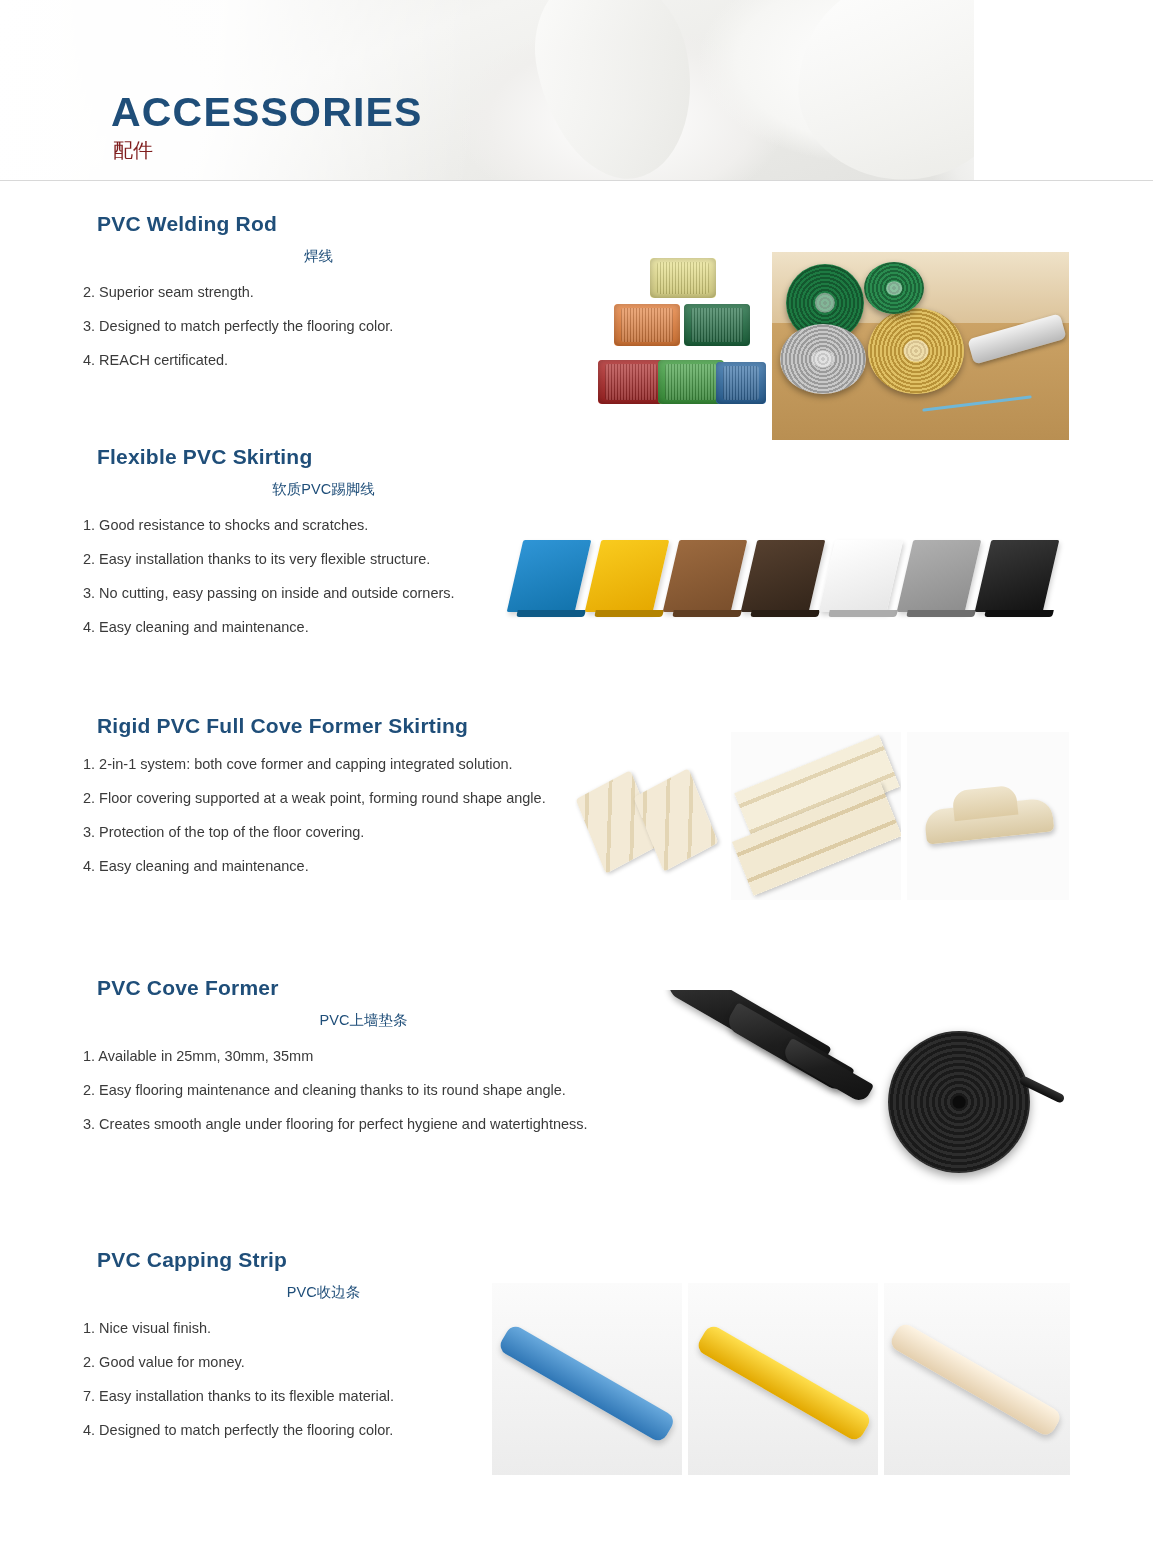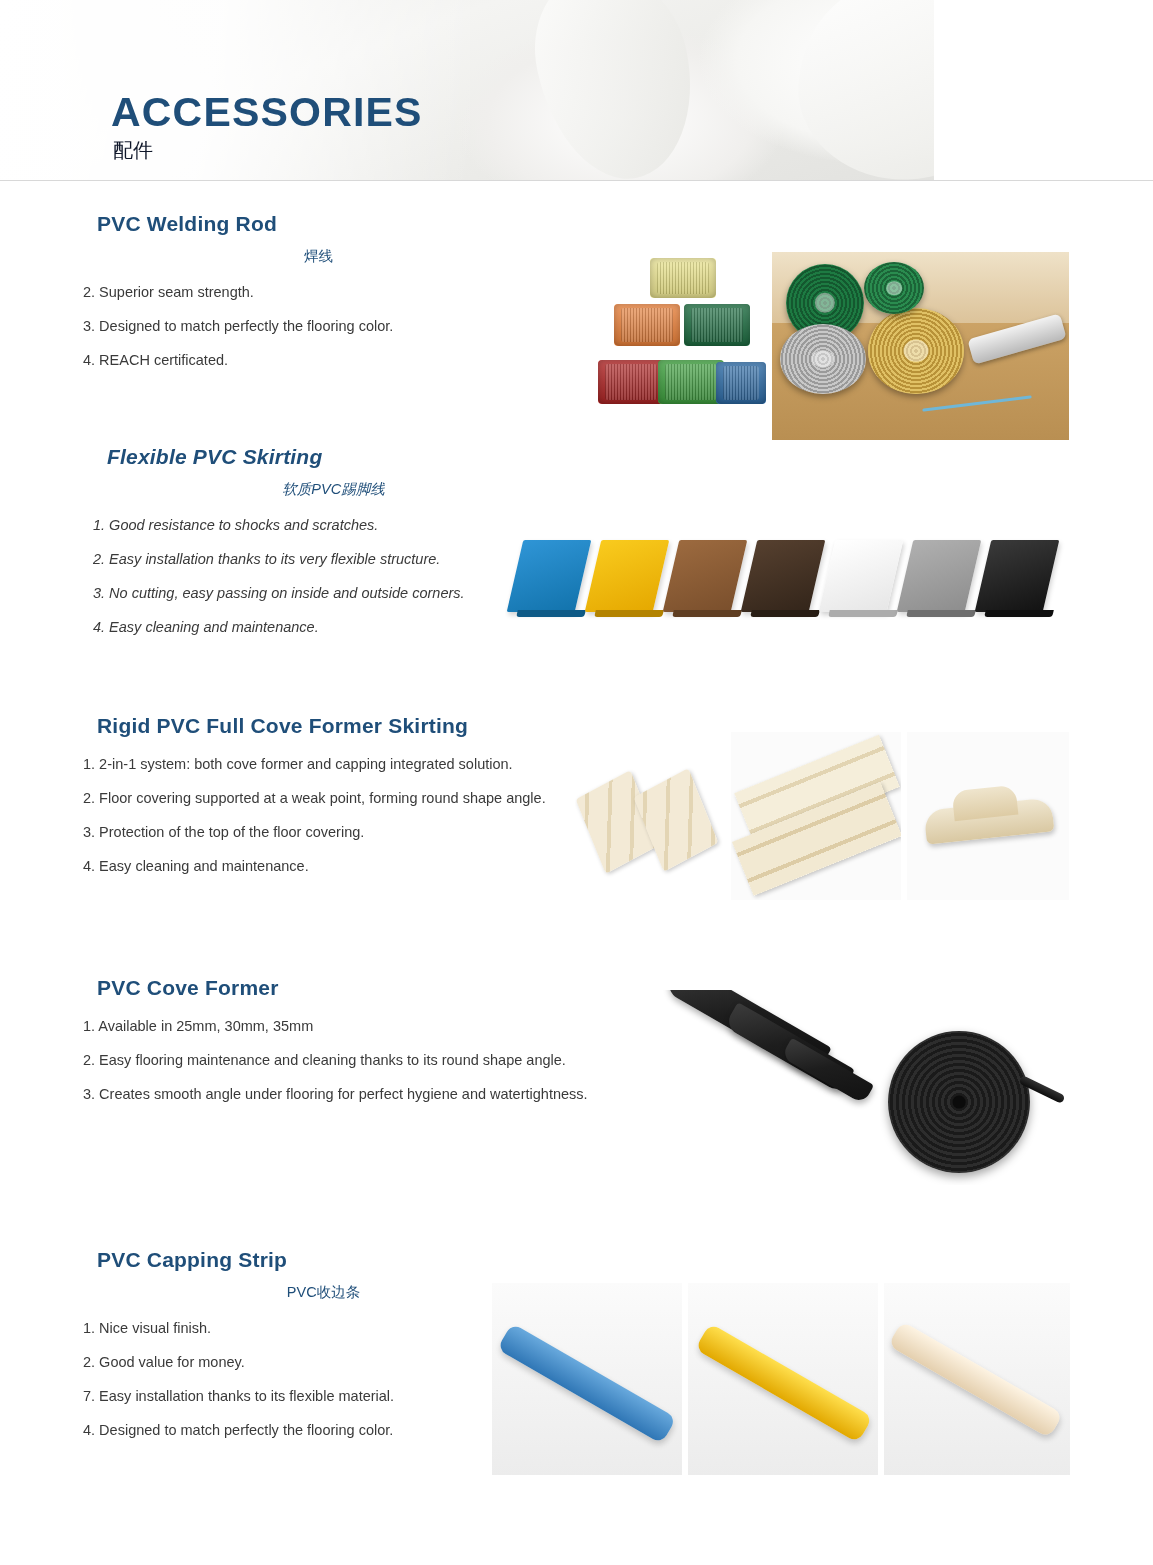--- a/index.html
+++ b/index.html
@@ -16,20 +16,21 @@
     position: relative;
   }
 
   
   .banner {
     position: relative;
     width: 934px;
     height: 180px;
     overflow: hidden;
     background: #f1f1ef;
+    padding-left: 40px;
   }
   .banner-photo {
     position: absolute;
     inset: 0;
     background:
       radial-gradient(ellipse 260px 150px at 880px 60px, #ffffff 0%, #f6f6f4 55%, rgba(246,246,244,0) 70%),
       radial-gradient(ellipse 220px 130px at 620px 120px, #ffffff 0%, #f0efed 60%, rgba(240,239,237,0) 75%),
       radial-gradient(ellipse 180px 120px at 1060px 150px, #ffffff 0%, #eeeeec 60%, rgba(238,238,236,0) 75%),
       linear-gradient(160deg, #e9e9e6 0%, #f4f4f2 35%, #ededea 60%, #e2e2df 100%);
   }
@@ -73,21 +74,21 @@
     font-weight: bold;
     letter-spacing: 1.2px;
     color: #1f4e79;
     line-height: 1;
   }
   .banner-subtitle {
     position: absolute;
     left: 113px;
     top: 140px;
     font-size: 20px;
-    color: #0f172a;
+    color: #7f1d1d;
     line-height: 1;
   }
   .banner-rule {
     position: absolute;
     left: 0;
     top: 180px;
     width: 1153px;
     height: 1px;
     background: #d8d8d8;
   }
@@ -293,21 +294,21 @@
 <div class="photo weld-photo" style="left:772px; top:252px; width:297px; height:188px;">
   <div class="bg-wall"></div>
   <div class="coil" style="left:14px; top:12px; width:78px; height:78px; background: repeating-radial-gradient(circle at 50% 50%, #14582f 0 2px, #1d7a42 2px 4px);"></div>
   <div class="coil" style="left:8px; top:72px; width:86px; height:70px; background: repeating-radial-gradient(circle at 50% 50%, #9a9a9a 0 2px, #c8c8c8 2px 4px);"></div>
   <div class="coil" style="left:96px; top:56px; width:96px; height:86px; background: repeating-radial-gradient(circle at 50% 50%, #b89238 0 2px, #e0c165 2px 4px);"></div>
   <div class="coil" style="left:92px; top:10px; width:60px; height:52px; background: repeating-radial-gradient(circle at 50% 50%, #1b6437 0 2px, #2a8c4f 2px 4px);"></div>
   <div class="torch" style="right:4px; top:74px; width:96px; height:26px; transform:rotate(-16deg);"></div>
   <div class="weld-line" style="left:150px; top:150px; width:110px; transform:rotate(-7deg);"></div>
 </div>
 
-<div class="section" style="left:93px; top:431px; width:480px;font-style:italic;">
+<div class="section" style="left:83px; top:431px; width:480px;">
   <h2 class="sec-title">Flexible PVC Skirting</h2>
   <div class="sec-sub">软质PVC踢脚线</div>
   <ul class="sec-list">
     <li>1. Good resistance to shocks and scratches.</li>
     <li>2. Easy installation thanks to its very flexible structure.</li>
     <li>3. No cutting, easy passing on inside and outside corners.</li>
     <li>4. Easy cleaning and maintenance.</li>
   </ul>
 </div>
 
@@ -363,20 +364,21 @@
 </div>
 <div class="photo-divider" style="left:901px; top:732px; height:168px;"></div>
 
 <div class="photo" style="left:907px; top:732px; width:162px; height:168px; background:#fbfbfb;">
   <div style="position:absolute; left:18px; top:72px; width:128px; height:34px; background:linear-gradient(180deg,#f0e7d1,#d9c8a2); border-radius:20px 20px 6px 6px; transform:rotate(-6deg); box-shadow:1px 3px 5px rgba(0,0,0,.22);"></div>
   <div style="position:absolute; left:46px; top:56px; width:64px; height:30px; background:linear-gradient(180deg,#efe5cd,#ddcba4); border-radius:16px 16px 0 0; transform:rotate(-6deg);"></div>
 </div>
 
 <div class="section" style="left:83px; top:962px; width:560px;">
   <h2 class="sec-title">PVC Cove Former</h2>
+  <div class="sec-sub">PVC上墙垫条</div>
   <ul class="sec-list">
     <li>1. Available in 25mm, 30mm, 35mm</li>
     <li>2. Easy flooring maintenance and cleaning thanks to its round shape angle.</li>
     <li>3. Creates smooth angle under flooring for perfect hygiene and watertightness.</li>
   </ul>
 </div>
 
 <div class="photo" style="left:650px; top:990px; width:250px; height:160px; background:#ffffff;">
   <div class="black-profile" style="left:10px; top:12px; width:175px; height:34px; transform: rotate(30deg); border-radius:4px 4px 16px 16px;"></div>
   <div class="black-profile" style="left:72px; top:44px; width:135px; height:28px; transform: rotate(30deg); border-radius:4px 4px 14px 14px;"></div>

